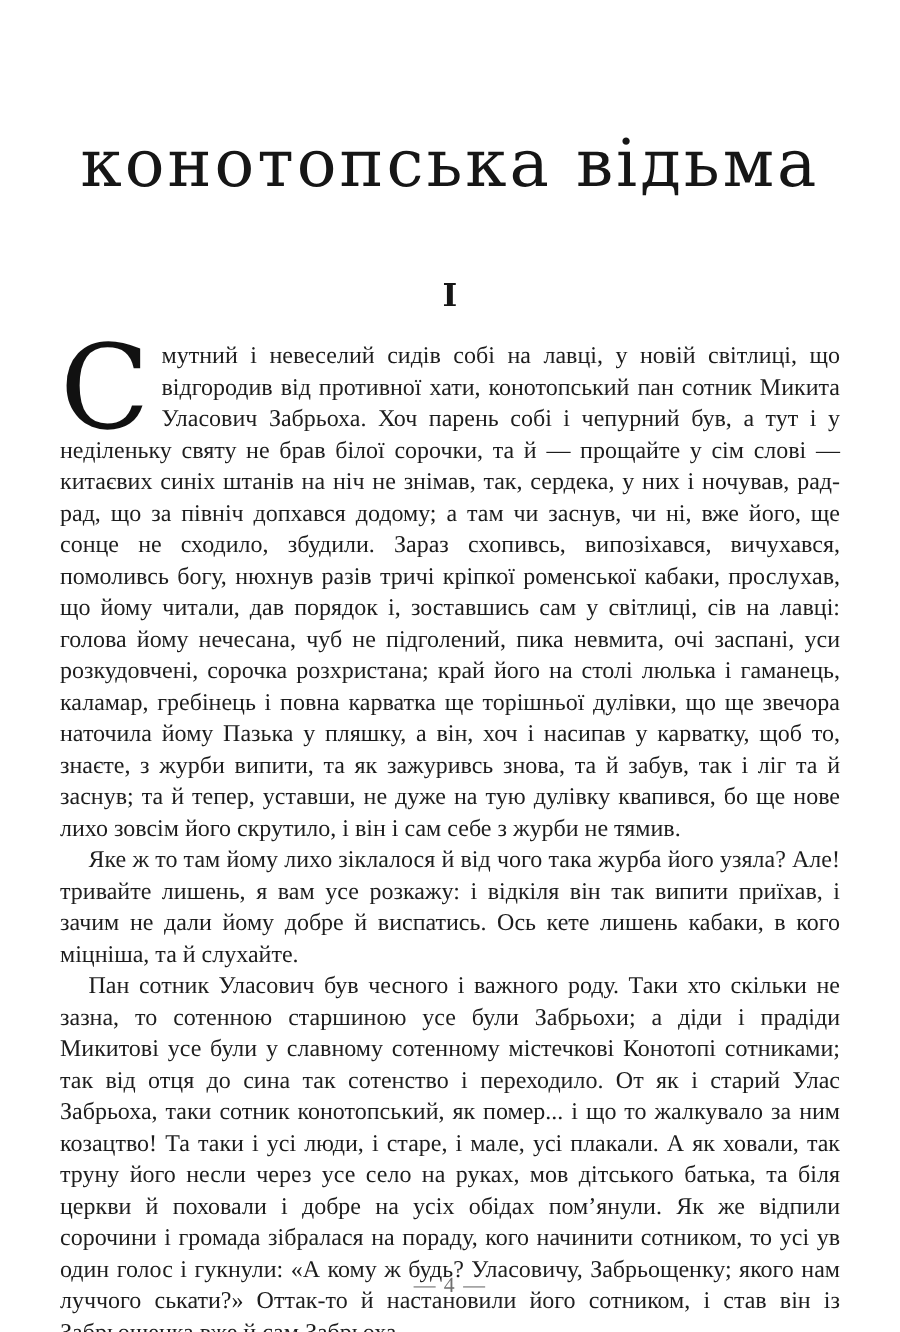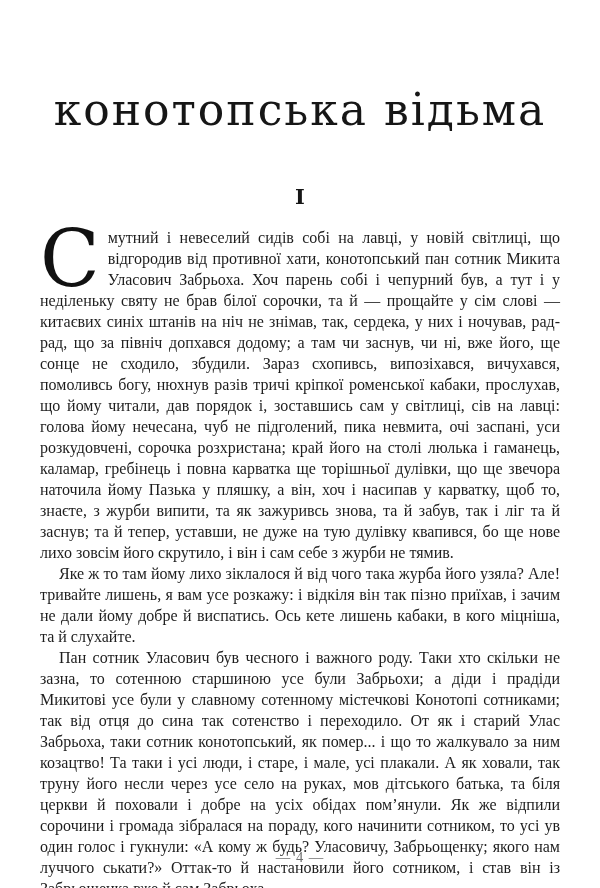--- a/index.html
+++ b/index.html
@@ -83,21 +83,21 @@
 
 <div class="page">
 
   <h1 class="title">Конотопська відьма</h1>
 
   <div class="chapter">I</div>
 
   <div class="content">
     <p class="first"><span class="dropcap">С</span><span>мутний і невеселий сидів собі на лавці, у новій світлиці, що відгородив від противної хати, конотопський пан сотник Микита Уласович Забрьоха. Хоч парень собі і чепурний був, а тут і у неділеньку святу не брав білої сорочки, та й — прощайте у сім слові — китаєвих синіх штанів на ніч не знімав, так, сердека, у них і ночував, рад-рад, що за північ допхався додому; а там чи заснув, чи ні, вже його, ще сонце не сходило, збудили. Зараз схопивсь, випозіхався, вичухався, помоливсь богу, нюхнув разів тричі кріпкої роменської кабаки, прослухав, що йому читали, дав порядок і, зоставшись сам у світлиці, сів на лавці: голова йому нечесана, чуб не підголений, пика невмита, очі заспані, уси розкудовчені, сорочка розхристана; край його на столі люлька і гаманець, каламар, гребінець і повна карватка ще торішньої дулівки, що ще звечора наточила йому Пазька у пляшку, а він, хоч і насипав у карватку, щоб то, знаєте, з журби випити, та як зажуривсь знова, та й забув, так і ліг та й заснув; та й тепер, уставши, не дуже на тую дулівку квапився, бо ще нове лихо зовсім його скрутило, і він і сам себе з журби не тямив.</span></p>
 
-    <p>Яке ж то там йому лихо зіклалося й від чого така журба його узяла? Але! тривайте лишень, я вам усе розкажу: і відкіля він так пізно приїхав, і зачим не дали йому добре й виспатись. Ось кете лишень кабаки, в кого міцніша, та й слухайте.</p>
+    <p>Яке ж то там йому лихо зіклалося й від чого така журба його узяла? Але! тривайте лишень, я вам усе розкажу: і відкіля він так випити приїхав, і зачим не дали йому добре й виспатись. Ось кете лишень кабаки, в кого міцніша, та й слухайте.</p>
 
     <p>Пан сотник Уласович був чесного і важного роду. Таки хто скільки не зазна, то сотенною старшиною усе були Забрьохи; а діди і прадіди Микитові усе були у славному сотенному містечкові Конотопі сотниками; так від отця до сина так сотенство і переходило. От як і старий Улас Забрьоха, таки сотник конотопський, як помер... і що то жалкувало за ним козацтво! Та таки і усі люди, і старе, і мале, усі плакали. А як ховали, так труну його несли через усе село на руках, мов дітського батька, та біля церкви й поховали і добре на усіх обідах пом’янули. Як же відпили сорочини і громада зібралася на пораду, кого начинити сотником, то усі ув один голос і гукнули: «А кому ж будь? Уласовичу, Забрьощенку; якого нам луччого ськати?» Оттак-то й настановили його сотником, і став він із Забрьощенка вже й сам Забрьоха.</p>
 
   </div>
 
   <div class="page-number">— 4 —</div>
 
 </div>
 
 </body></html>

